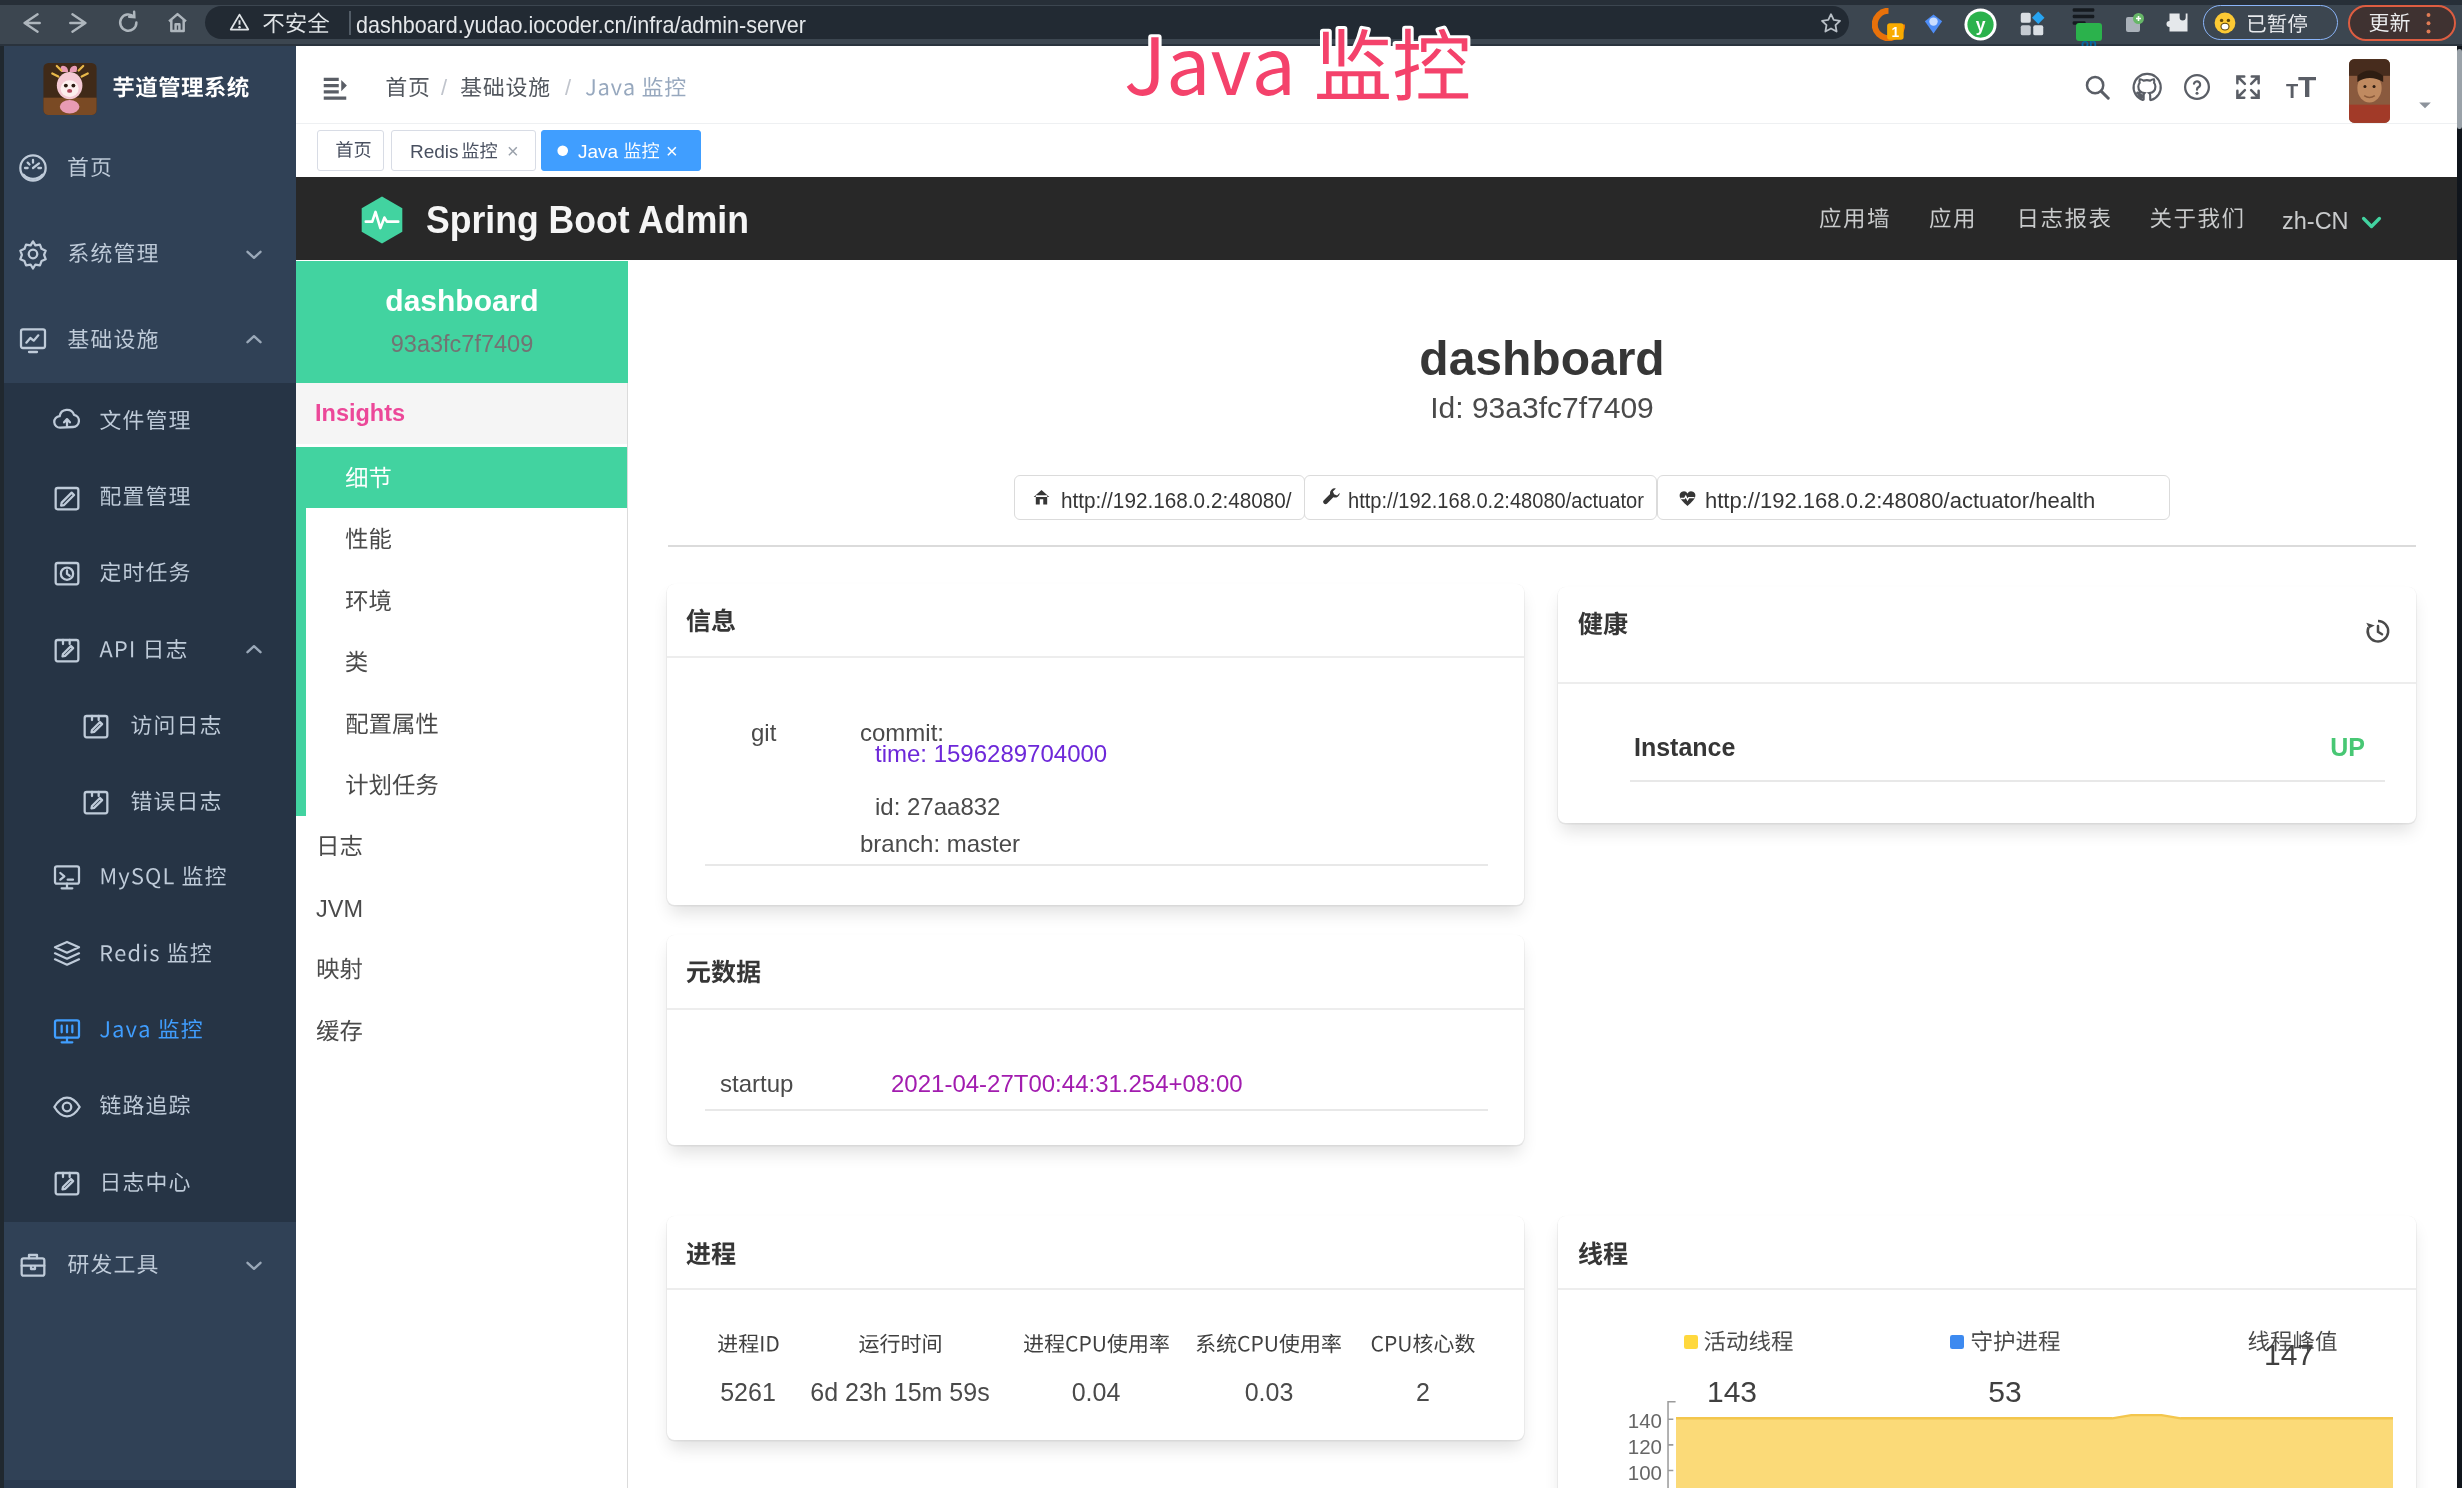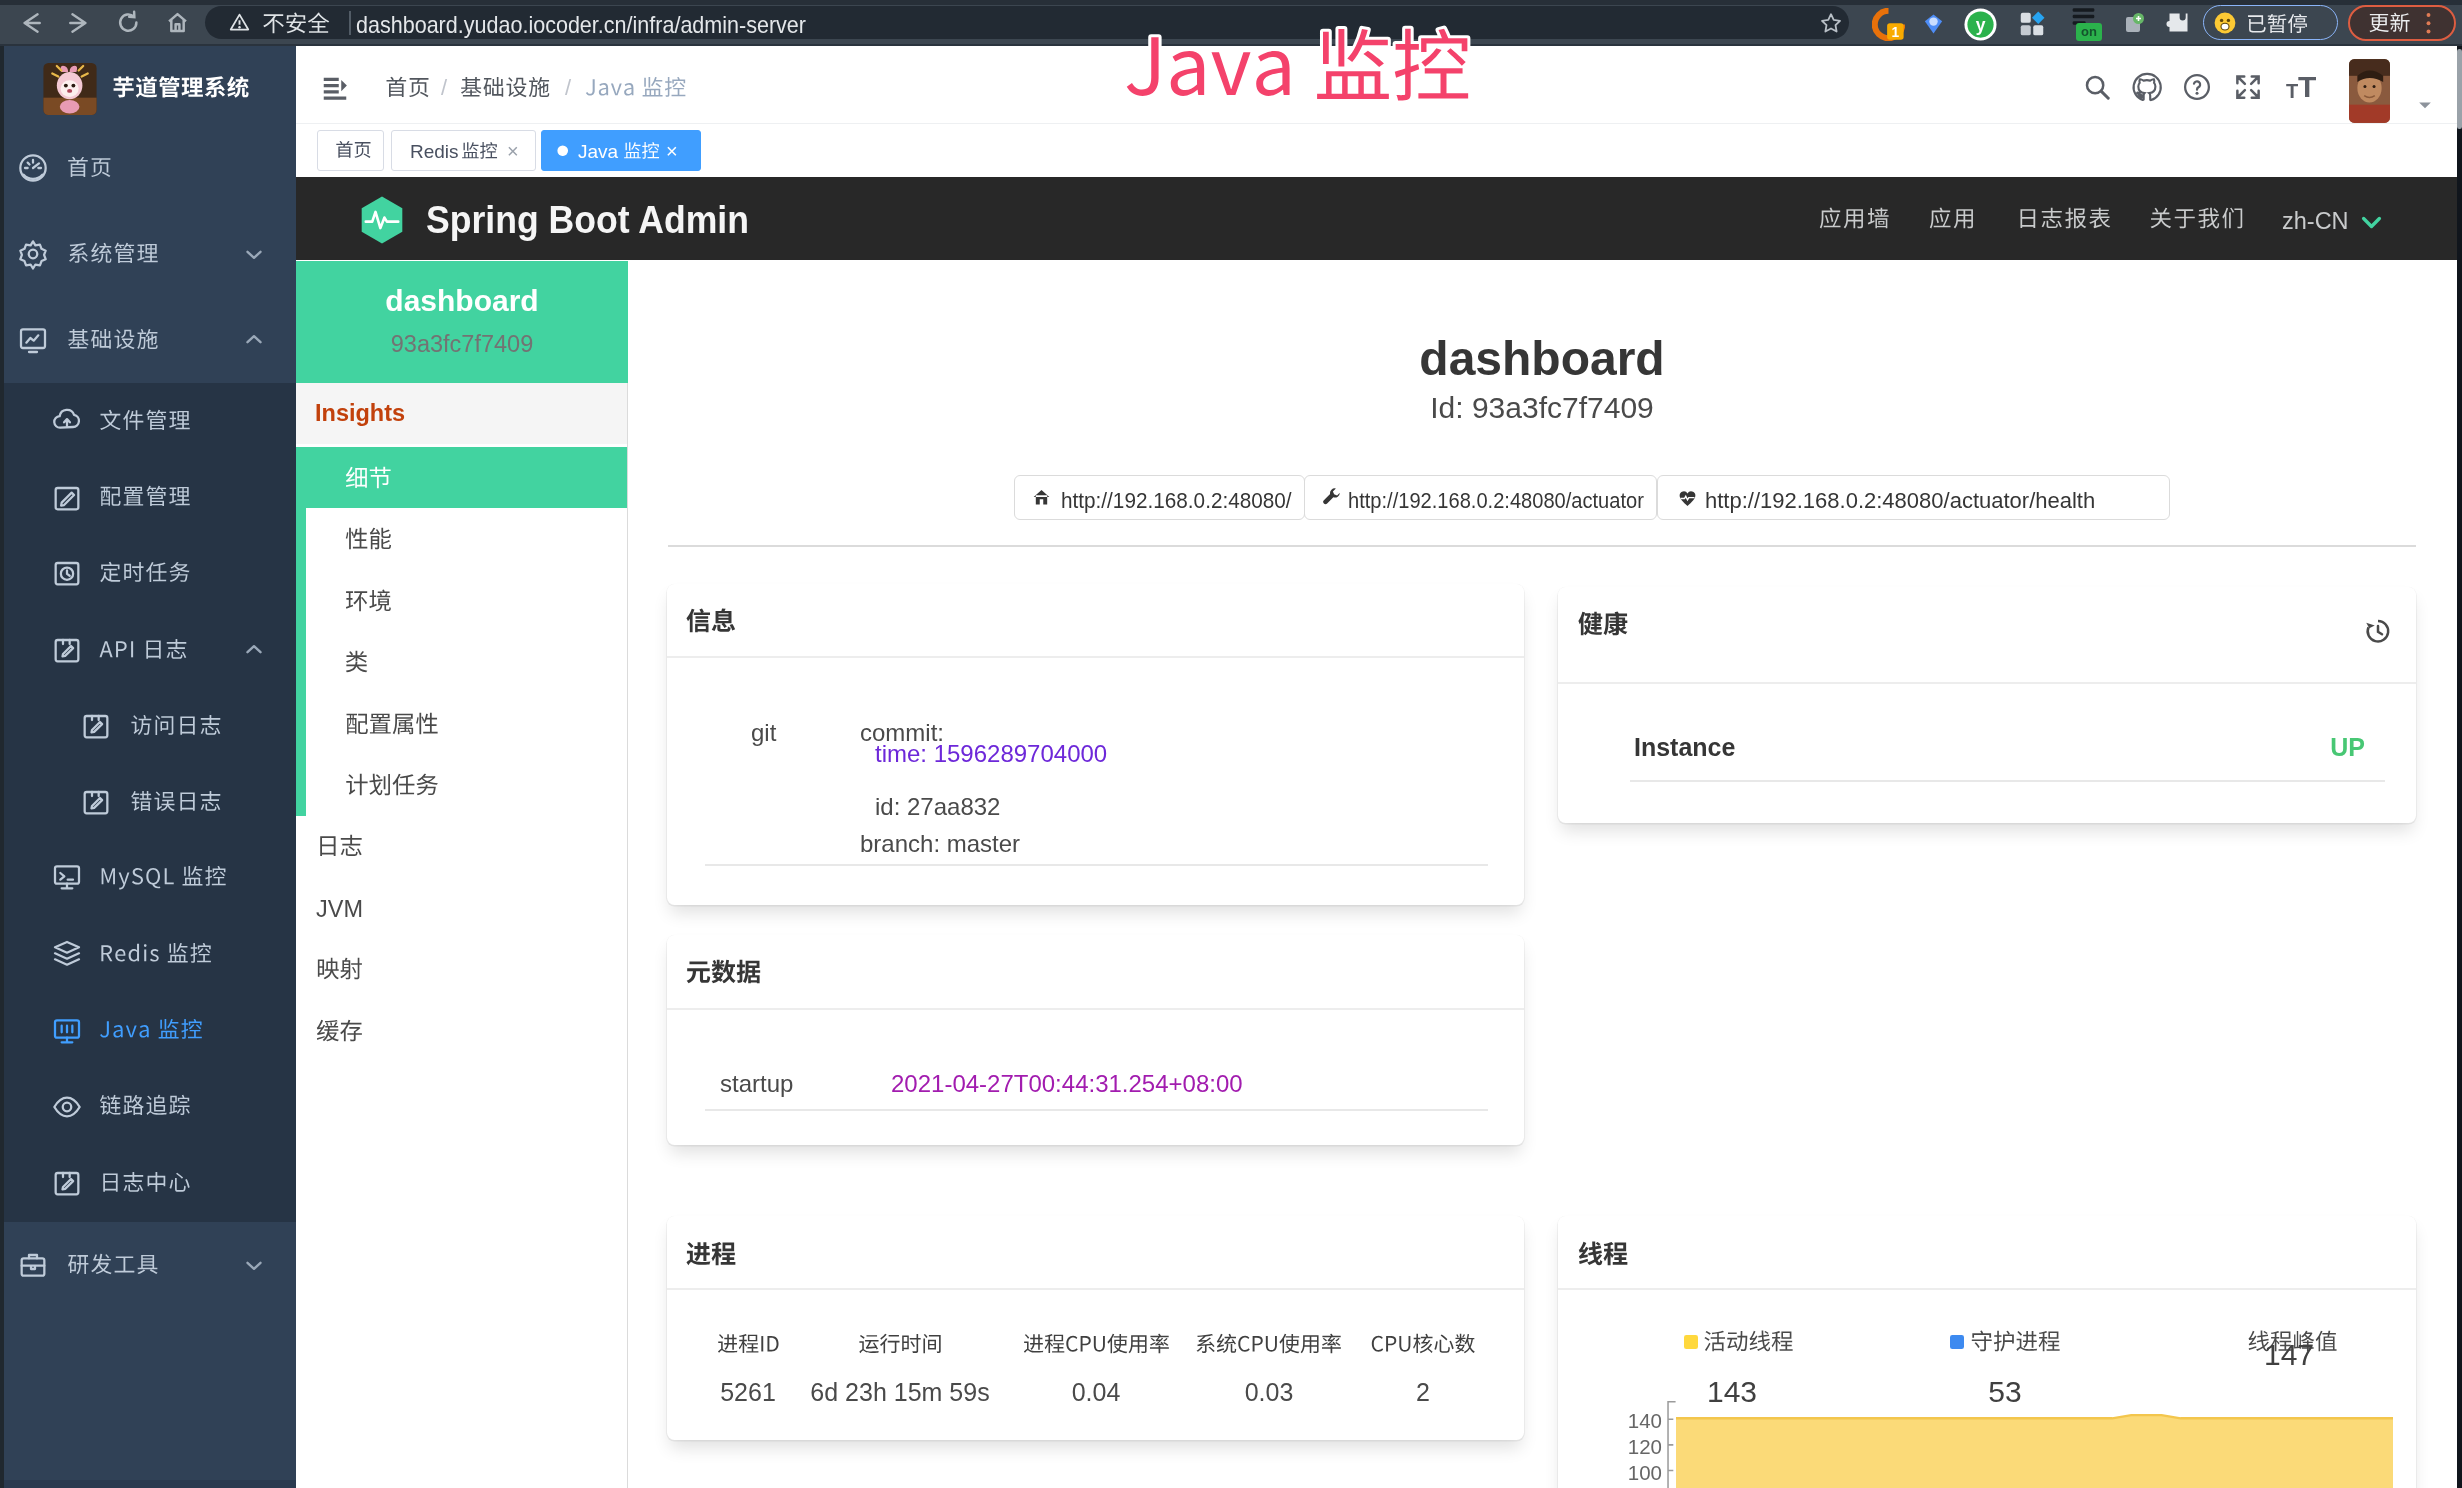--- a/index.html
+++ b/index.html
@@ -66,21 +66,21 @@
       <rect x="3" y="13" width="8" height="8" rx="1.5" fill="#c4cad1"></rect>
       <rect x="13" y="13" width="8" height="8" rx="1.5" fill="#dadfe4"></rect>
       <path d="M17 2 L22 7 L17 12 L12 7 Z" fill="#27a4f2"></path>
     </svg>
     <svg class="ab" style="left:2066px;top:6px" width="35" height="26" viewBox="0 0 24 24" fill="none">
       <rect x="2" y="2" width="20" height="3.4" rx="1.2" fill="#151a1f"></rect>
       <rect x="2" y="8" width="20" height="3.4" rx="1.2" fill="#151a1f"></rect>
       <rect x="2" y="14" width="12" height="3.4" rx="1.2" fill="#151a1f"></rect>
     </svg>
     <div class="ab" style="left:2076px;top:23px;width:26px;height:18px;background:#2bb24c;border-radius:3px"></div>
-    <div class="ab" style="left:2089px;top:24px;font:700 13px 'Liberation Sans', sans-serif;color:#14532d;transform:translateX(-50%);transform-origin:center top;white-space:nowrap">on</div>
+    <div class="ab" style="left:2089px;top:36px;font:700 13px 'Liberation Sans', sans-serif;color:#0369a1;transform:translateX(-50%);transform-origin:center top;white-space:nowrap">on</div>
     <svg class="ab" style="left:2122px;top:10.6px" width="24" height="24" viewBox="0 0 24 24" fill="none">
       <rect x="4" y="6" width="14" height="15" rx="2" fill="#aab2ba"></rect>
       <circle cx="16.5" cy="7.5" r="5.5" fill="#67b768"></circle>
       <path d="M14 7.5 h5 M16.5 5 v5" stroke="#fff" stroke-width="1.6"></path>
     </svg>
     <svg class="ab" style="left:2165px;top:9px" width="27" height="27" viewBox="0 0 24 24" fill="none">
       <path d="M9 4 h6 v3.5 a2.7 2.7 0 0 0 5.4 0 V4 H22 v16 H6 v-4 a2.7 2.7 0 0 1 0 -5.4 V4 Z" fill="#e5e8eb" transform="translate(-2,0)"></path>
     </svg>
     <div class="ab" style="left:2203px;top:5.3px;width:135px;height:35px;border:1.8px solid #8ab4f8;border-radius:19px;box-sizing:border-box"></div>
     <svg class="ab" style="left:2213px;top:11.4px" width="24" height="24" viewBox="0 0 24 24" fill="none">
@@ -695,21 +695,21 @@
     </svg>
     <div class="ab" style="left:2282px;top:208px;font:400 23.5px 'Liberation Sans', sans-serif;color:#c9cbcc;white-space:nowrap">zh-CN</div>
     <svg class="ab" style="left:2358px;top:209px" width="27" height="27" viewBox="0 0 24 24" fill="none">
       <path d="M5 8.5 L12 15.5 L19 8.5" stroke="#42d3a0" stroke-width="3" fill="none" stroke-linecap="round" stroke-linejoin="round"></path>
     </svg>
     <div class="ab" style="left:296px;top:261px;width:332px;height:1228px;background:#fff;border-right:1.5px solid #dbdbdb;box-sizing:border-box"></div>
     <div class="ab" style="left:296px;top:261px;width:332px;height:122px;background:#42d3a0"></div>
     <div class="ab" style="left:462px;top:284px;font:700 30px 'Liberation Sans', sans-serif;color:#fff;transform:translateX(-50%);transform-origin:center top;white-space:nowrap">dashboard</div>
     <div class="ab" style="left:462px;top:331px;font:400 23.5px 'Liberation Sans', sans-serif;color:#737373;transform:translateX(-50%);transform-origin:center top;white-space:nowrap">93a3fc7f7409</div>
     <div class="ab" style="left:296px;top:383px;width:331px;height:61px;background:#f5f5f5"></div>
-    <div class="ab" style="left:315px;top:400px;font:700 23.5px 'Liberation Sans', sans-serif;color:#c2410c;white-space:nowrap">Insights</div>
+    <div class="ab" style="left:315px;top:400px;font:700 23.5px 'Liberation Sans', sans-serif;color:#ec4899;white-space:nowrap">Insights</div>
     <div class="ab" style="left:296px;top:447px;width:331px;height:61px;background:#42d3a0"></div>
     <svg class="ab " style="left:338px;top:459px" width="61" height="37" viewBox="-9.0 -9.0 80.0 49.0">
       <g fill="#ffffff">
         <g transform="translate(0,27.3) scale(0.031000)">
           <path d="M37 -53 50 21C148 1 281 -24 410 -50L405 -118C270 -93 130 -67 37 -53ZM58 -424C74 -432 99 -437 243 -454C191 -389 144 -336 123 -317C88 -282 62 -259 40 -254C49 -235 60 -199 64 -184C86 -196 122 -204 408 -250C405 -265 404 -294 404 -314L178 -282C263 -366 348 -470 422 -576L357 -616C338 -584 316 -552 294 -522L141 -508C206 -594 272 -704 324 -813L251 -844C201 -722 121 -593 95 -560C70 -525 52 -502 33 -498C41 -478 54 -440 58 -424ZM647 -70H503V-353H647ZM716 -70V-353H858V-70ZM433 -788V65H503V0H858V57H930V-788ZM647 -424H503V-713H647ZM716 -424V-713H858V-424Z"></path>
         </g>
         <g transform="translate(31,27.3) scale(0.031000)">
           <path d="M98 -486V-414H360V78H439V-414H772V-154C772 -139 766 -135 747 -134C727 -133 659 -133 586 -135C596 -112 606 -80 609 -57C704 -57 766 -57 803 -69C839 -82 849 -106 849 -152V-486ZM634 -840V-727H366V-840H289V-727H55V-655H289V-540H366V-655H634V-540H712V-655H946V-727H712V-840Z"></path>
         </g>
       </g>

